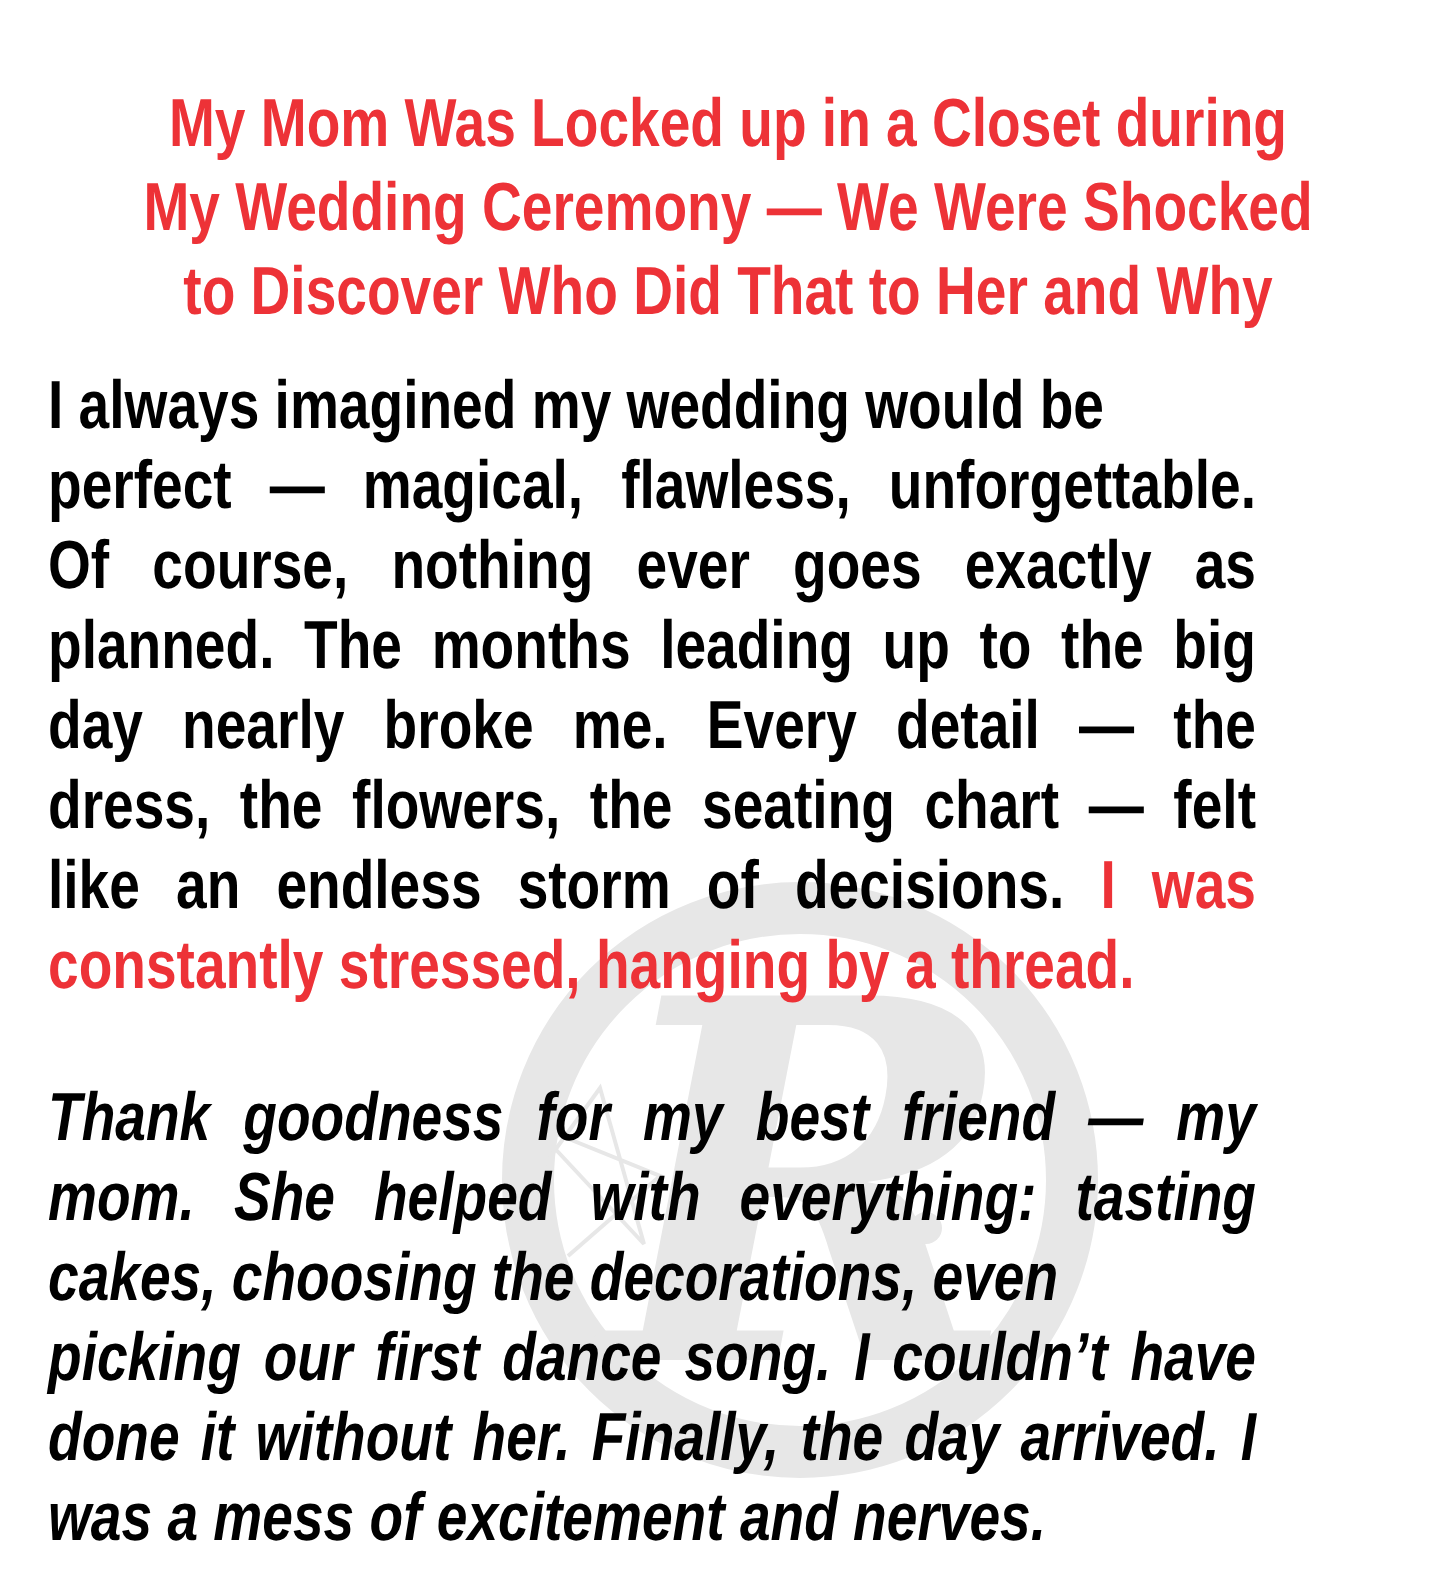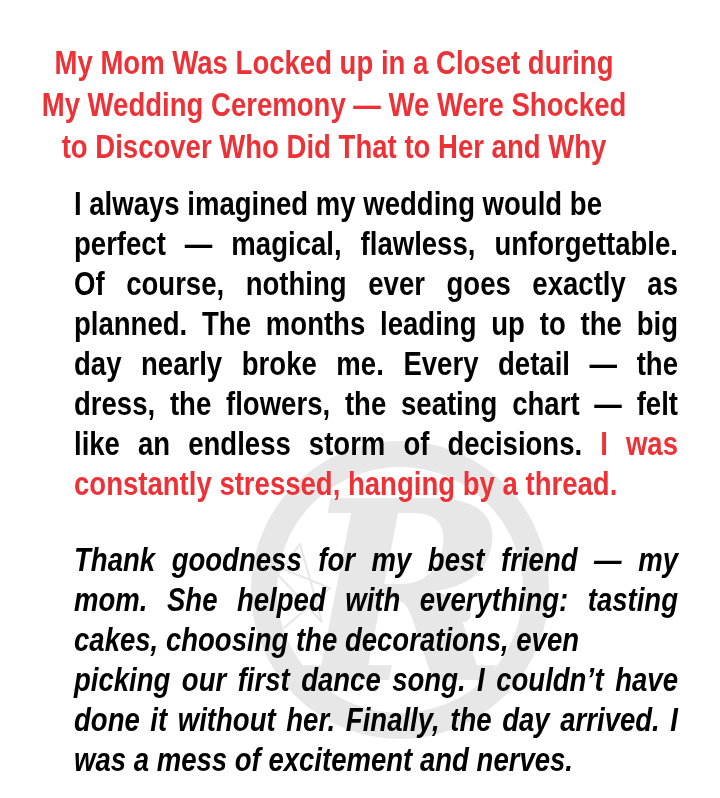--- a/index.html
+++ b/index.html
@@ -44,30 +44,31 @@
     text-align: justify;
     text-align-last: justify;
     text-justify: inter-word;
   }
   .center { text-align: center; text-align-last: center; }
   .red { color: var(--accent, #ED3237); }
 
   .headline {
     margin-top: 41px;
     width: 668px;
+    margin-left: 30px;
   }
   .headline .line {
     font-size: 34px;
     line-height: 42px;
     color: var(--accent, #ED3237);
   }
 
   .story {
     margin-top: 16px;
-    margin-left: 74px;
+    margin-left: 24px;
     width: 604px;
   }
   .story .line {
     font-size: 34px;
     line-height: 40px;
   }
   .para-2 { margin-top: 36px; font-style: italic; }
 </style>
 </head>
 <body>

